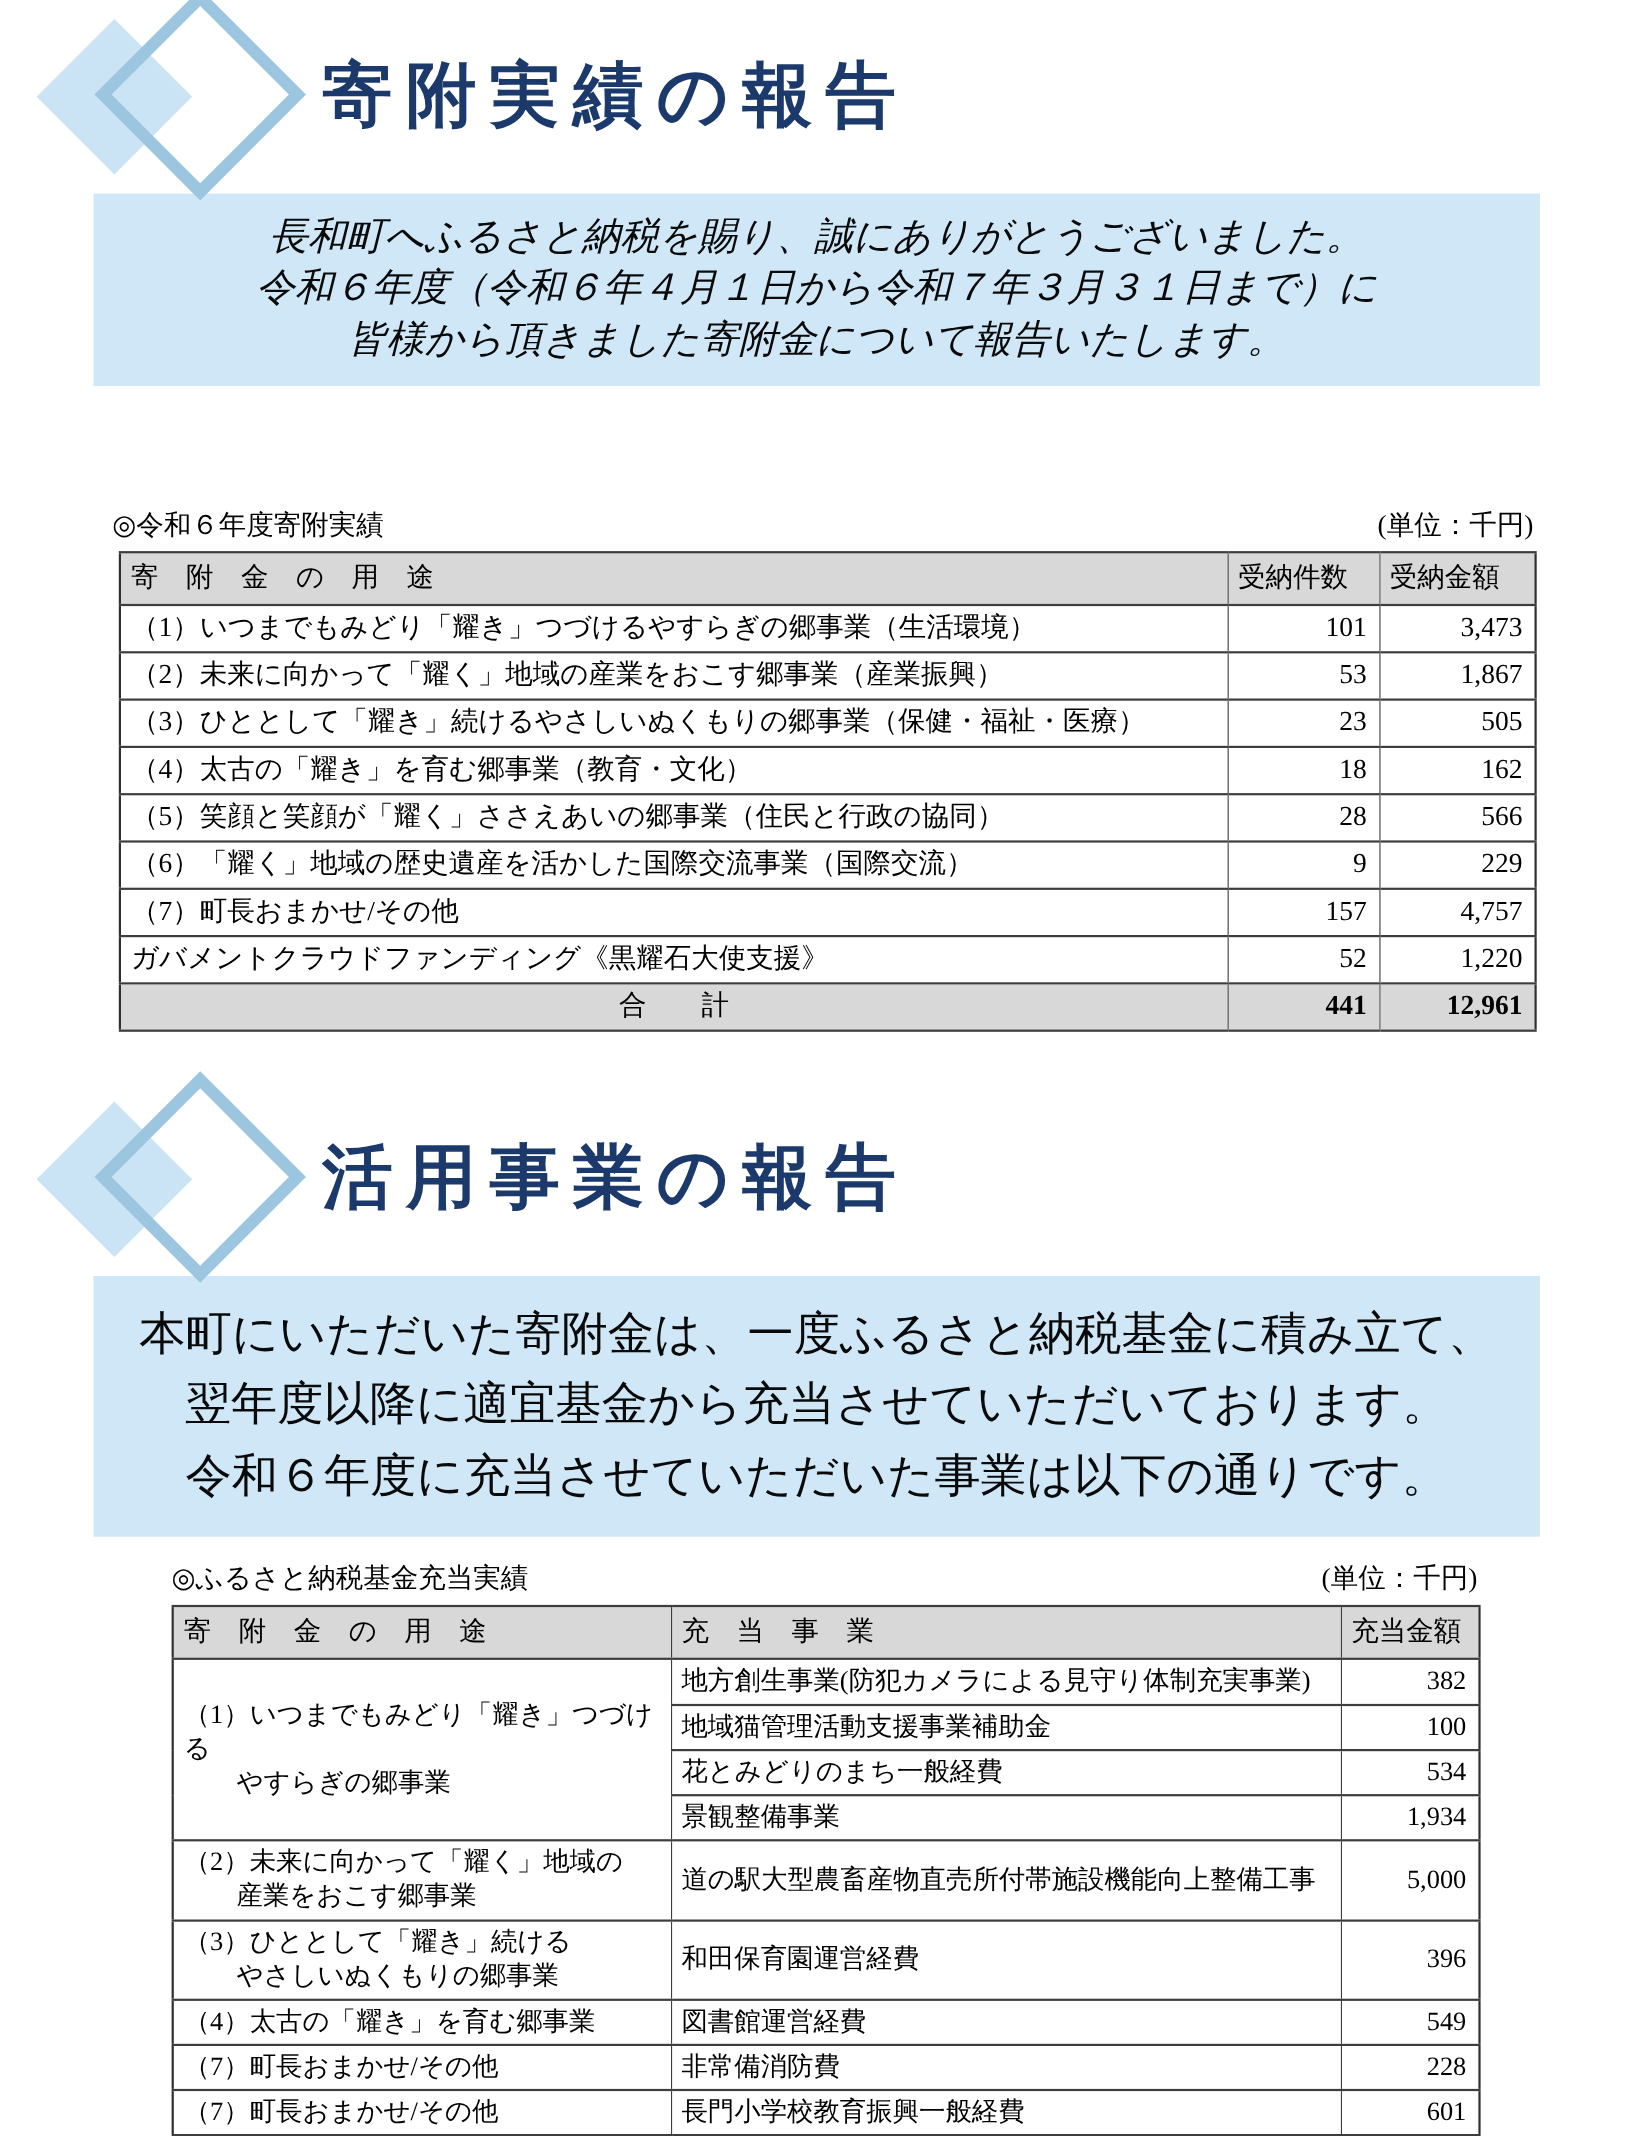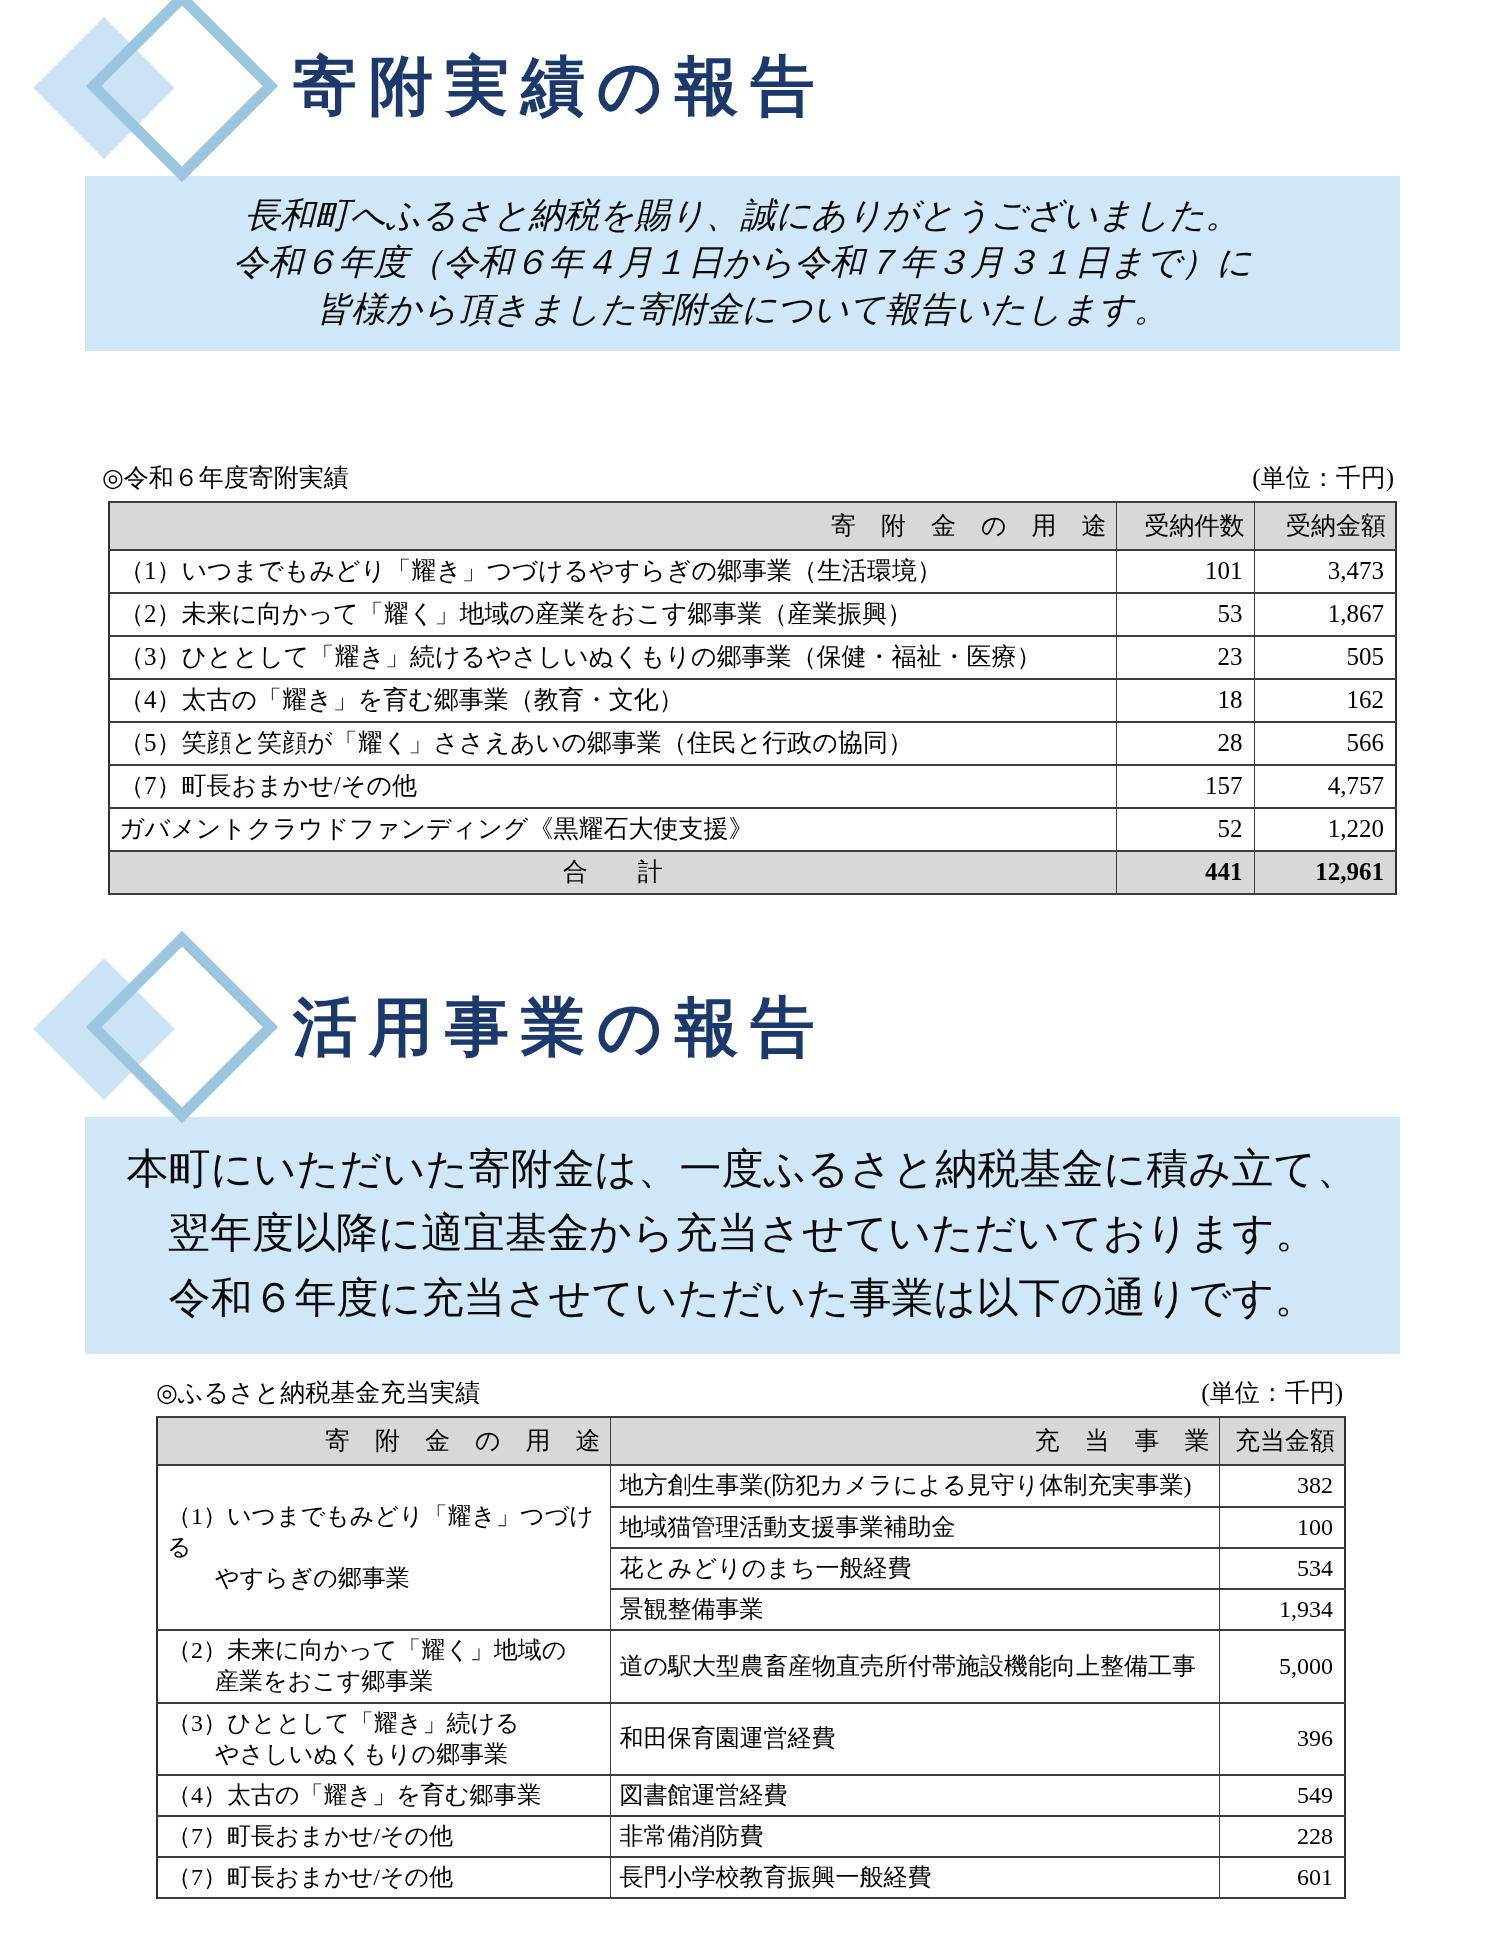--- a/index.html
+++ b/index.html
@@ -47,21 +47,21 @@
   table { border-collapse:collapse; table-layout:fixed; }
   .t1 { margin-left:108px; width:1287px; }
   .t2 { margin-left:156px; width:1188px; }
   th,td {
     border-style:solid; border-color:#3d3d3d;
     border-width:2px 1px;
     padding:4px 9px; line-height:1.3; overflow:hidden;
   }
   table { border:2px solid #2f2f2f; }
   th {
-    background:#d8d8d8; font-weight:normal; text-align:right;
+    background:#d8d8d8; font-weight:normal; text-align:left;
     font-size:25px; padding-top:7px; padding-bottom:7px;
   }
   .t1 td { font-size:25px; height:33px; }
   .t2 td { font-size:24px; height:31px; }
   .num { text-align:right; padding-right:11px; }
   .total-row td { background:#d8d8d8; }
   .total-label { text-align:center; }
   .total-row .num { font-weight:bold; }
   .purpose { white-space:pre-line; line-height:1.3; }
 </style>
@@ -120,20 +120,25 @@
       <td>（4）太古の「耀き」を育む郷事業（教育・文化）</td>
       <td class="num">18</td>
       <td class="num">162</td>
     </tr>
     <tr>
       <td>（5）笑顔と笑顔が「耀く」ささえあいの郷事業（住民と行政の協同）</td>
       <td class="num">28</td>
       <td class="num">566</td>
     </tr>
     <tr>
+      <td>（6）「耀く」地域の歴史遺産を活かした国際交流事業（国際交流）</td>
+      <td class="num">9</td>
+      <td class="num">229</td>
+    </tr>
+    <tr>
       <td>（7）町長おまかせ/その他</td>
       <td class="num">157</td>
       <td class="num">4,757</td>
     </tr>
     <tr>
       <td>ガバメントクラウドファンディング《黒耀石大使支援》</td>
       <td class="num">52</td>
       <td class="num">1,220</td>
     </tr>
     <tr class="total-row">

